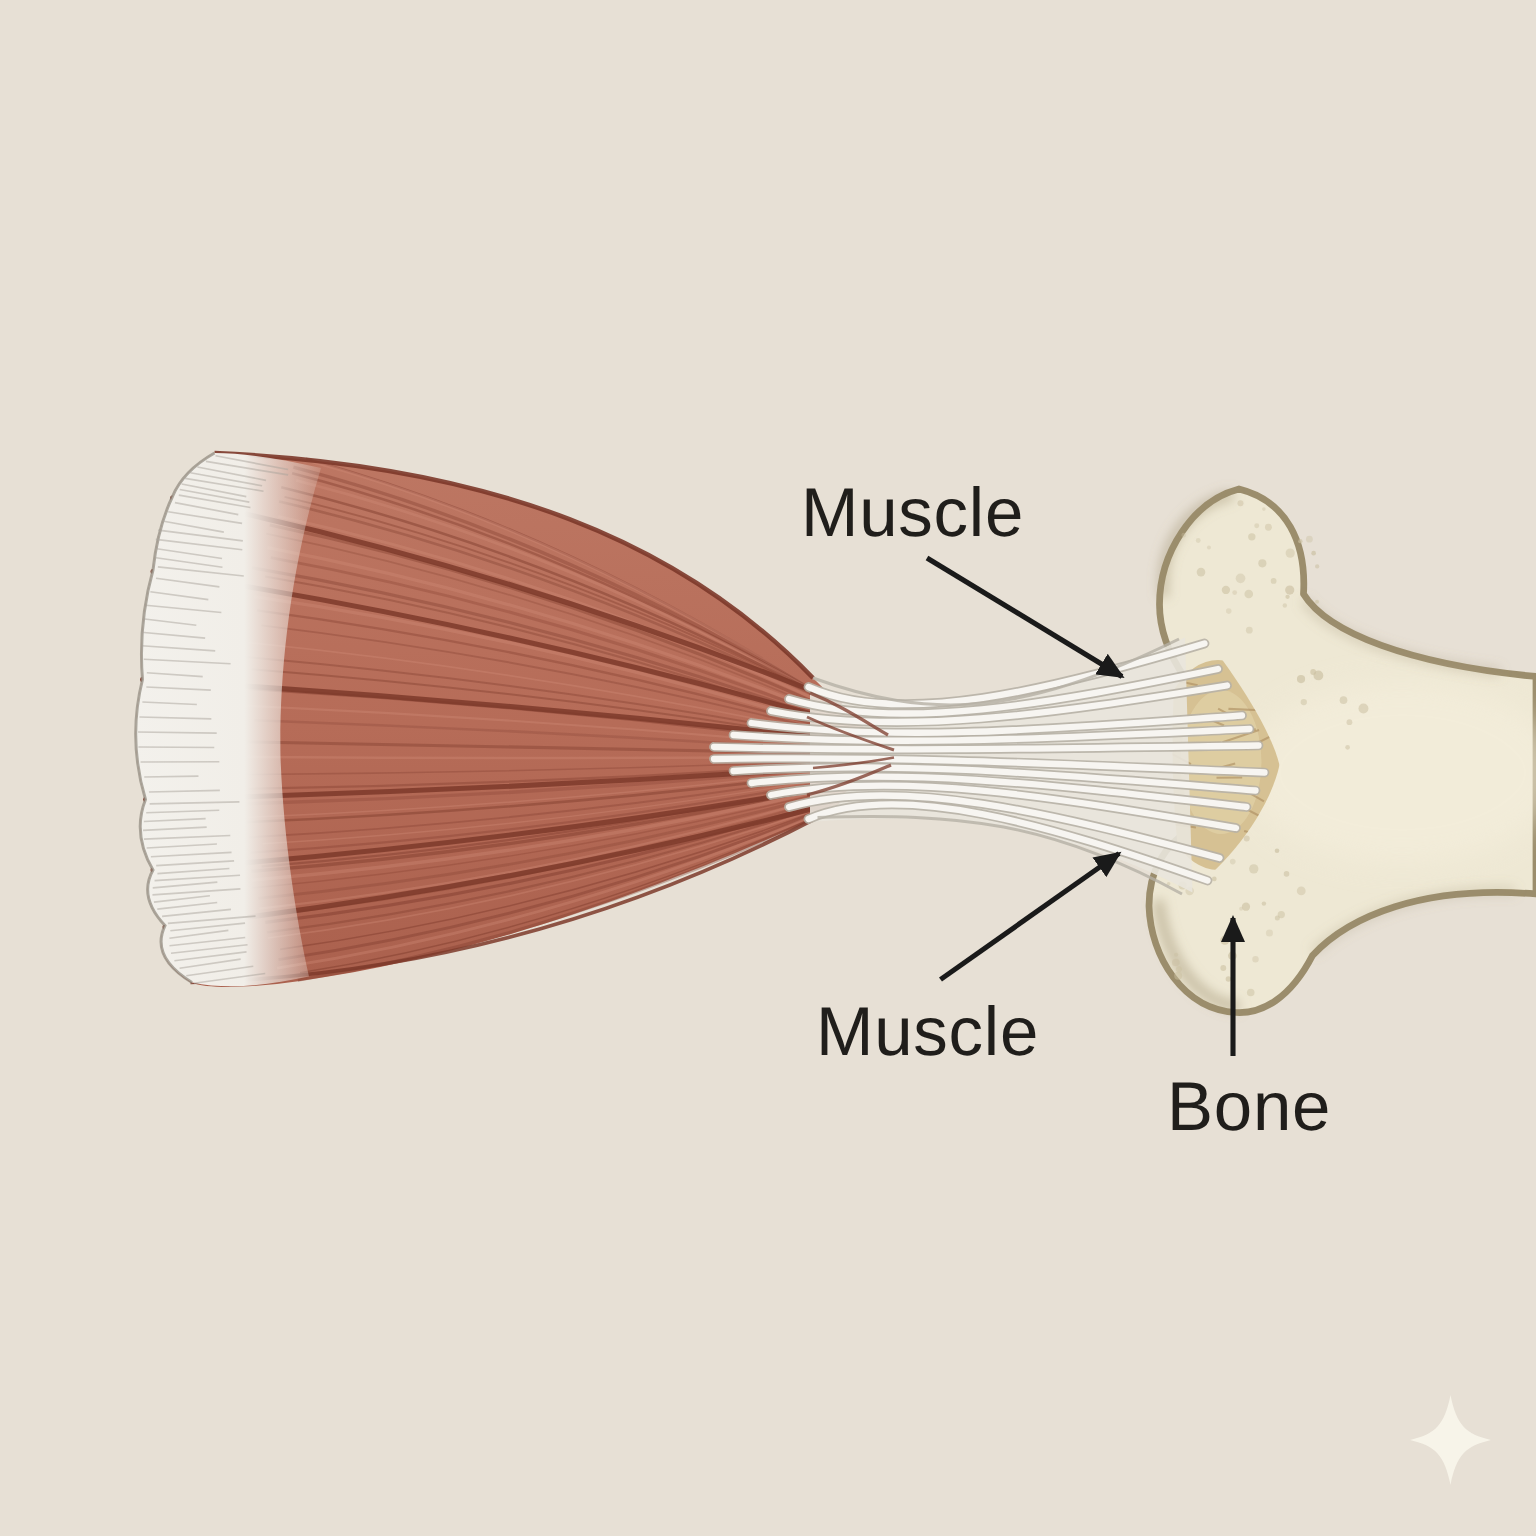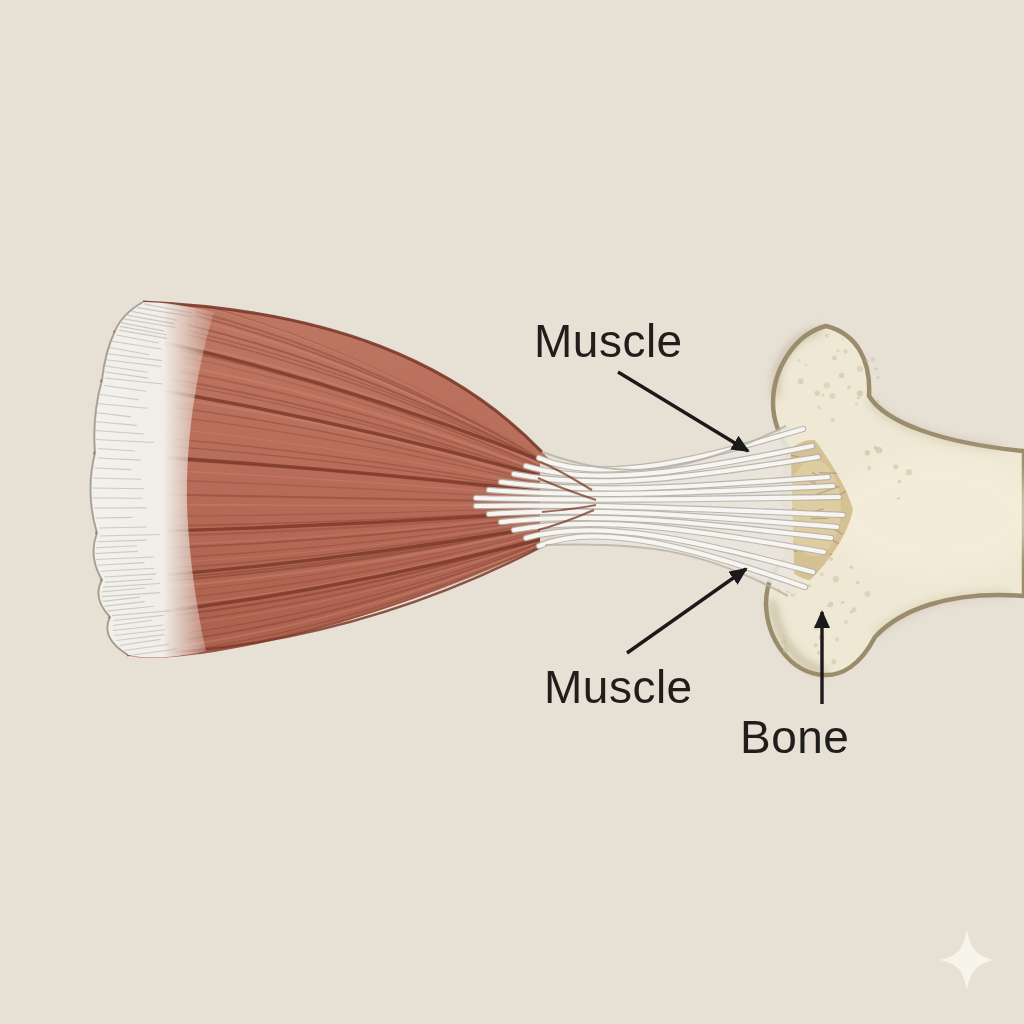--- a/index.html
+++ b/index.html
@@ -30,21 +30,21 @@
   .fig-label{
     position:absolute;
     font-size:46px;
     letter-spacing:.5px;
     color:var(--ink);
     white-space:nowrap;
     user-select:none;
   }
   .lbl-muscle{left:534px;top:314px;}
   .lbl-tendon{left:544px;top:660px;}
-  .lbl-bone{left:740px;top:710px;}
+  .lbl-bone{left:778px;top:710px;}
 </style>
 </head>
 <body>
 
 <div class="stage">
 
   <svg width="1024" height="1024" viewBox="0 0 1024 1024">
     <defs>
       <linearGradient id="mgrad" x1="0" y1="300" x2="0" y2="665" gradientUnits="userSpaceOnUse">
         <stop offset="0" stop-color="#bd7763"></stop>

